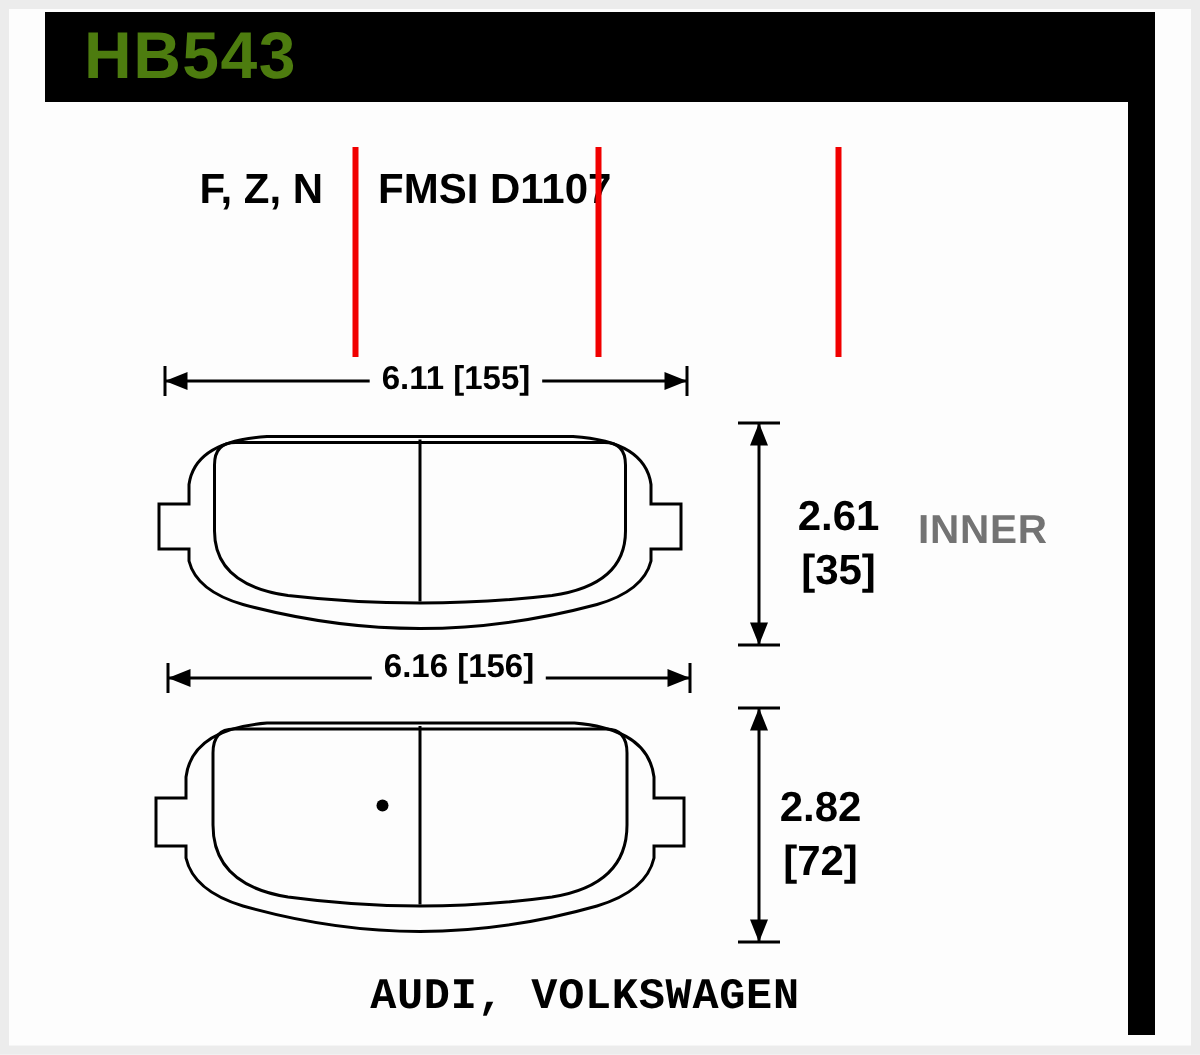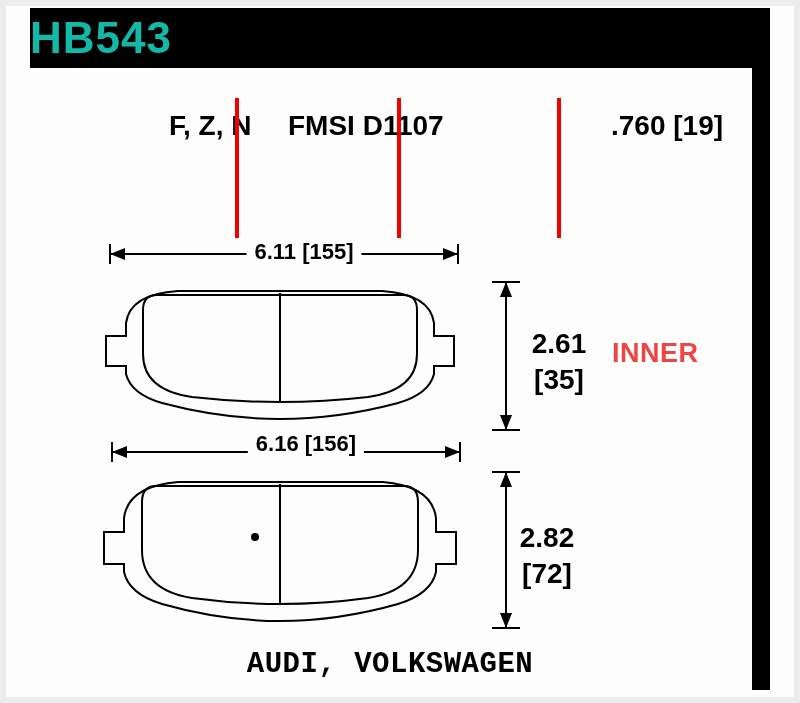--- a/index.html
+++ b/index.html
@@ -3,47 +3,46 @@
 <meta charset="utf-8">
 <style>
   html,body{margin:0;padding:0;background:#e9e9e9;}
   #canvas{
     position:relative;width:800px;height:703px;background:#fdfdfd;
     font-family:"Liberation Sans", sans-serif;overflow:hidden;
   }
   .frame{position:absolute;inset:0;border:6px solid #ececec;pointer-events:none;}
   .abs{position:absolute;}
   .banner{background:#000;}
-  .part-number{color:#14b8a6;font-weight:700;font-size:44px;line-height:60px;letter-spacing:1px;}
-  .spec{font-size:28px;font-weight:700;color:#000;white-space:nowrap;margin-left:36px;}
+  .part-number{color:#4d7c0f;font-weight:700;font-size:44px;line-height:60px;padding-left:26px;letter-spacing:1px;}
+  .spec{font-size:28px;font-weight:700;color:#000;white-space:nowrap;}
   .redline{width:4px;background:#f10000;}
   .dim-label{
     font-size:22px;font-weight:700;color:#000;background:#fdfdfd;
     padding:0 8px;white-space:nowrap;margin-left:20px;
   }
   .vdim-label{font-size:28px;font-weight:700;color:#000;text-align:center;line-height:1.3;}
-  .side-label{font-size:27px;font-weight:700;color:#ef4444;letter-spacing:.5px;}
+  .side-label{font-size:27px;font-weight:700;color:#737373;letter-spacing:.5px;}
   .app-label{font-size:29px;font-weight:700;color:#000;text-align:center;letter-spacing:.5px;}
   svg{display:block;}
   .center-x{transform:translateX(-50%);}
 </style>
 </head>
 <body>
 
 <div id="canvas">
 
   <div class="abs banner" style="left:30px;top:8px;width:740px;height:60px;">
     <div class="part-number">HB543</div>
   </div>
 
   <div class="abs banner" style="left:752px;top:8px;width:18px;height:682px;"></div>
 
   <div class="abs spec" style="left:133px;top:110px;">F, Z, N</div>
   <div class="abs spec" style="left:252px;top:110px;">FMSI D1107</div>
-  <div class="abs spec" style="left:575px;top:110px;">.760 [19]</div>
 
   <div class="abs redline" style="left:235px;top:98px;height:140px;"></div>
   <div class="abs redline" style="left:397px;top:98px;height:140px;"></div>
   <div class="abs redline" style="left:557px;top:98px;height:140px;"></div>
 
   <svg class="abs" style="left:108px;top:244px;" width="352" height="20" viewBox="0 0 352 20">
     <line x1="2" y1="10" x2="350" y2="10" stroke="#000" stroke-width="2"></line>
     <line x1="2" y1="0" x2="2" y2="20" stroke="#000" stroke-width="2"></line>
     <line x1="350" y1="0" x2="350" y2="20" stroke="#000" stroke-width="2"></line>
     <polygon points="2,10 17,4 17,16" fill="#000"></polygon>

